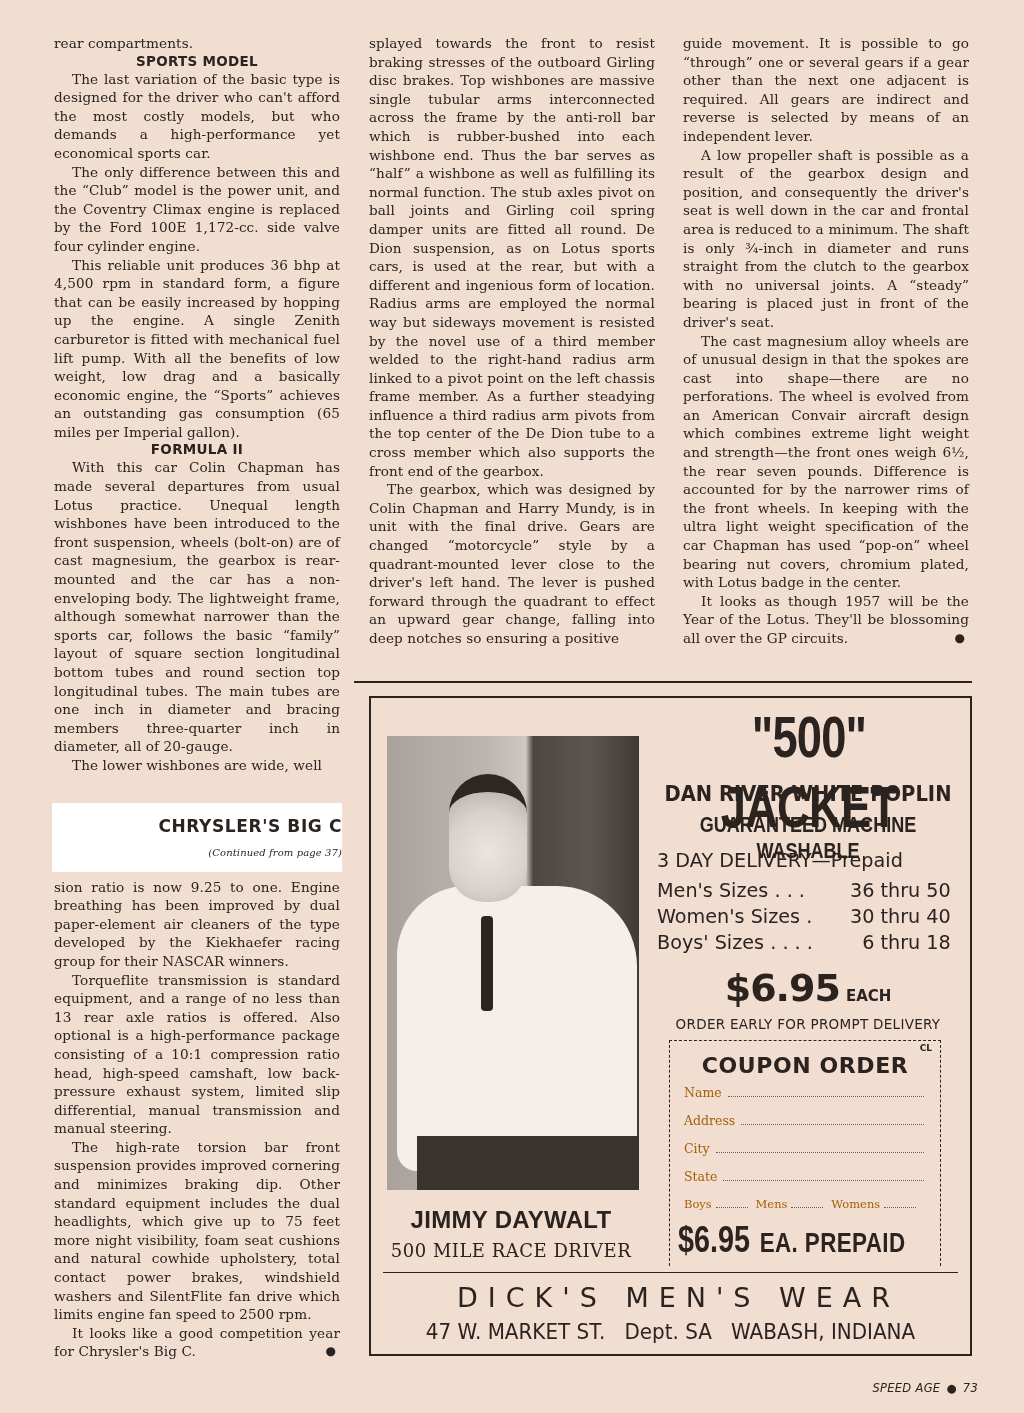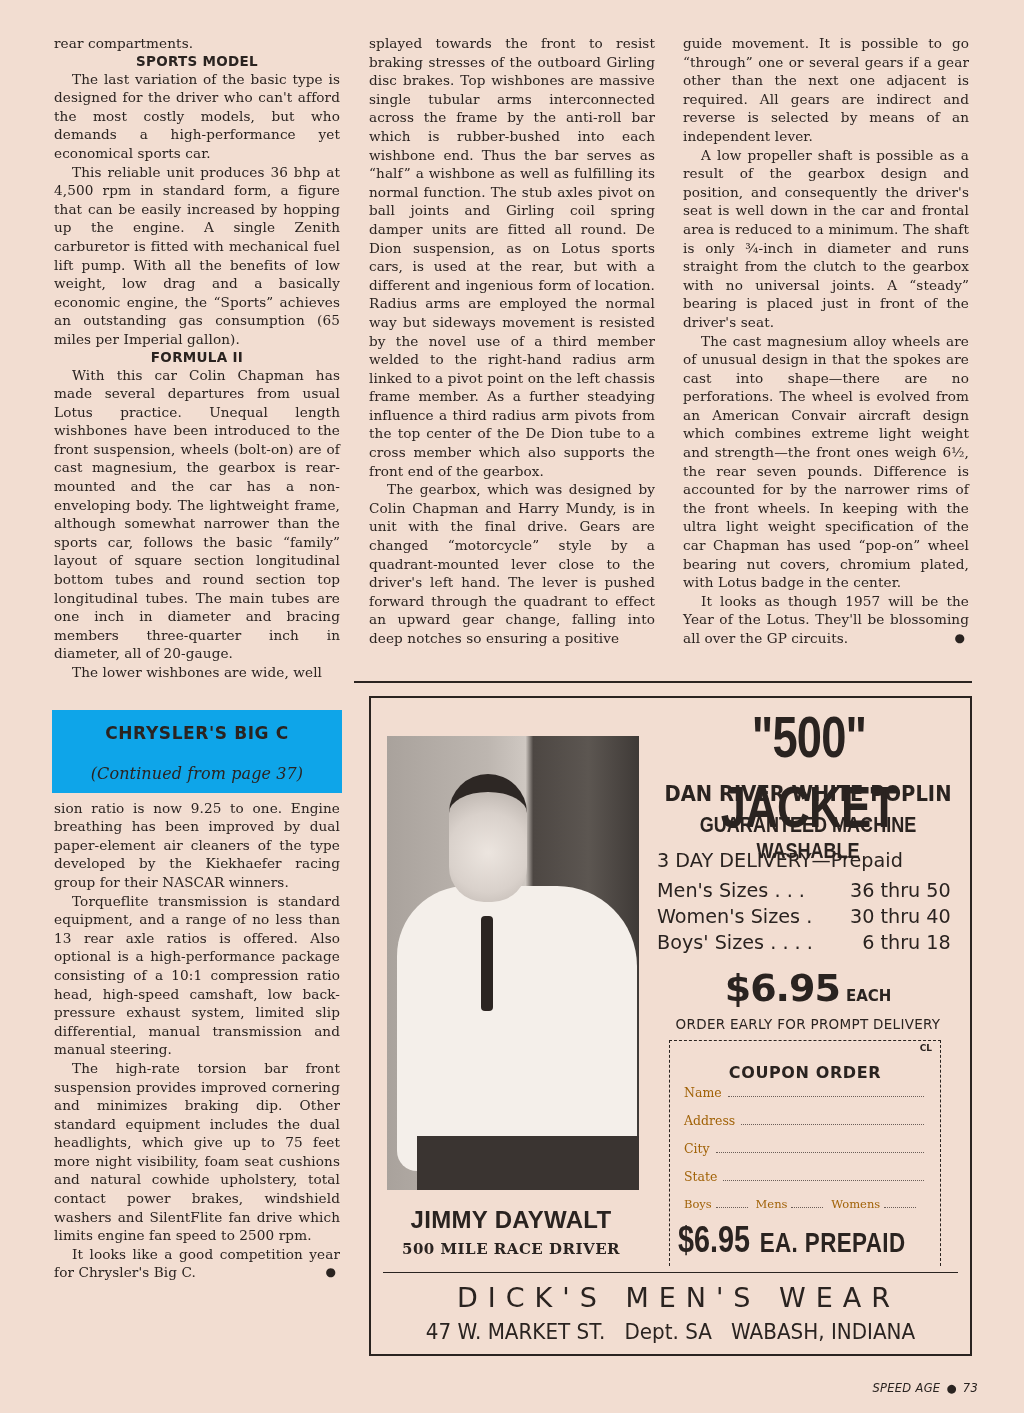--- a/index.html
+++ b/index.html
@@ -20,28 +20,28 @@
     .col p.noindent { text-indent: 0; }
     #col1 { left: 54px; width: 286px; }
     #col2 { left: 369px; width: 286px; }
     #col3 { left: 683px; width: 286px; }
     .subhead {
       font-family: "DejaVu Sans", sans-serif; font-weight: bold;
       text-align: center; font-size: 13.5px; line-height: 17px; letter-spacing: 0.3px;
     }
     .endmark { float: right; font-size: 12px; margin-right: 4px; }
     .graybox {
-      margin: 28px -2px 6px -2px; background: #0ea5e9;
-      padding: 10px 0 8px 0; text-align: center;
+      margin: 28px -2px 6px -2px; background: #ffffff;
+      padding: 10px 0 8px 0; text-align: right;
     }
     .graybox .title {
       font-family: "DejaVu Sans", sans-serif; font-weight: bold;
       font-size: 17px; letter-spacing: 0.6px; line-height: 26px;
     }
-    .graybox .cont { font-style: italic; font-size: 16px; line-height: 22px; margin-top: 17px; }
+    .graybox .cont { font-style: italic; font-size: 10px; line-height: 22px; margin-top: 3px; }
 
     
     #ad-outer {
       position: absolute; left: 354px; top: 681px; width: 618px; height: 676px;
       border-top: 2px solid #2a2320;
     }
     #ad {
       position: absolute; left: 369px; top: 696px; width: 603px; height: 660px;
       border: 2px solid #2a2320; box-sizing: border-box;
     }
@@ -66,21 +66,21 @@
     }
     #photo .pants {
       position: absolute; left: 30px; top: 400px; width: 222px; height: 60px; background: #3a3431;
     }
     #driver-name {
       position: absolute; left: 6px; top: 508px; width: 268px; text-align: center;
       font-family: Liberation Sans, sans-serif; font-weight: bold; font-size: 24px; letter-spacing: 0.3px;
     }
     #driver-title {
       position: absolute; left: 6px; top: 542px; width: 268px; text-align: center;
-      font-family: "DejaVu Serif", serif; font-weight: bold; font-size: 15px; letter-spacing: 0.5px;
+      font-family: "DejaVu Serif", serif; font-weight: normal; font-size: 18px; letter-spacing: 0.5px;
     }
     #ad-right { position: absolute; left: 278px; top: 0; width: 318px; height: 570px; }
     #headline {
       position: absolute; left: 10px; top: 4px; width: 300px; text-align: center;
       font-family: "Liberation Sans", sans-serif; font-weight: bold; font-size: 58px;
       letter-spacing: -1px; transform: scaleX(0.78); transform-origin: center; line-height: 70px;
     }
     #fabric {
       position: absolute; left: 0; top: 84px; width: 318px; text-align: center;
       font-family: "DejaVu Sans", sans-serif; font-weight: bold; font-size: 21px; letter-spacing: 0px;
@@ -116,22 +116,22 @@
     }
     #coupon {
       position: absolute; left: 20px; top: 342px; width: 272px; height: 226px;
       border: 1.5px dashed #2a2320; box-sizing: border-box;
       border-bottom: none;
     }
     #coupon-cl {
       position: absolute; right: 8px; top: 2px; font-family: "DejaVu Sans", sans-serif; font-size: 9px; font-weight: bold;
     }
     #coupon-title {
-      position: absolute; left: 0; top: 22px; width: 100%; text-align: center;
-      font-family: "DejaVu Sans", sans-serif; font-weight: bold; font-size: 16px; letter-spacing: 0.6px;
+      position: absolute; left: 0; top: 12px; width: 100%; text-align: center;
+      font-family: "DejaVu Sans", sans-serif; font-weight: bold; font-size: 22px; letter-spacing: 0.6px;
     }
     .field {
       position: absolute; left: 14px; width: 240px; display: flex; align-items: baseline;
       font-family: "DejaVu Serif", serif; font-size: 12.5px; color: #a16207;
     }
     .field .dots { flex: 1; border-bottom: 1px dotted #6b5e58; margin-left: 6px; height: 10px; }
     #f-name { top: 44px; }
     #f-address { top: 72px; }
     #f-city { top: 100px; }
     #f-state { top: 128px; }
@@ -161,20 +161,21 @@
     }
     #footer .dot { font-style: normal; margin: 0 6px; }
   </style>
 </head>
 <body>
 
 <div class="col" id="col1">
   <p class="noindent">rear compartments.</p>
   <div class="subhead">SPORTS MODEL</div>
   <p>The last variation of the basic type is designed for the driver who can't afford the most costly models, but who demands a high-performance yet economical sports car.</p>
+  <p>The only difference between this and the “Club” model is the power unit, and the Coventry Climax engine is replaced by the Ford 100E 1,172-cc. side valve four cylinder engine.</p>
   <p>This reliable unit produces 36 bhp at 4,500 rpm in standard form, a figure that can be easily increased by hopping up the engine. A single Zenith carburetor is fitted with mechanical fuel lift pump. With all the benefits of low weight, low drag and a basically economic engine, the “Sports” achieves an outstanding gas consumption (65 miles per Imperial gallon).</p>
   <div class="subhead">FORMULA II</div>
   <p>With this car Colin Chapman has made several departures from usual Lotus practice. Unequal length wishbones have been introduced to the front suspension, wheels (bolt-on) are of cast magnesium, the gearbox is rear-mounted and the car has a non-enveloping body. The lightweight frame, although somewhat narrower than the sports car, follows the basic “family” layout of square section longitudinal bottom tubes and round section top longitudinal tubes. The main tubes are one inch in diameter and bracing members three-quarter inch in diameter, all of 20-gauge.</p>
   <p>The lower wishbones are wide, well</p>
 
   <div class="graybox">
     <div class="title">CHRYSLER'S BIG C</div>
     <div class="cont">(Continued from page 37)</div>
   </div>
   <p class="noindent">sion ratio is now 9.25 to one. Engine breathing has been improved by dual paper-element air cleaners of the type developed by the Kiekhaefer racing group for their NASCAR winners.</p>

